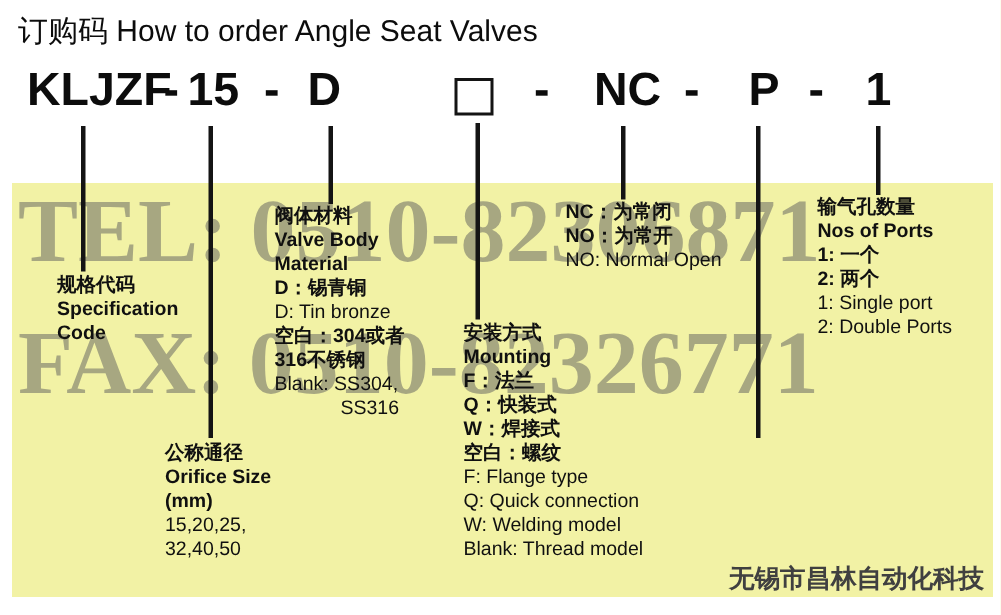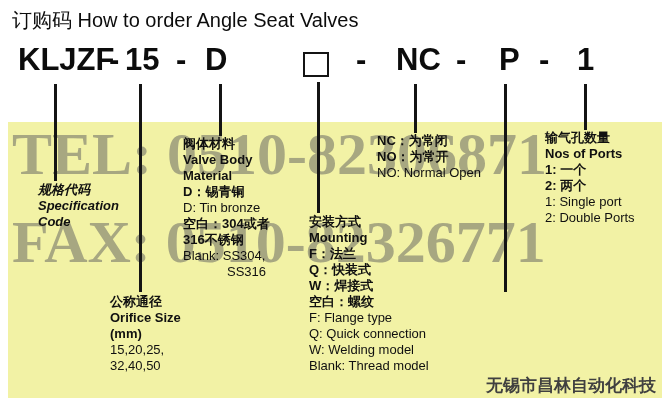--- a/index.html
+++ b/index.html
@@ -55,21 +55,21 @@
   </div>
 
   <div class="vline" style="left:54px;  top:84px; height:97px;"></div>
   <div class="vline" style="left:139px; top:84px; height:208px;"></div>
   <div class="vline" style="left:219px; top:84px; height:52px;"></div>
   <div class="vline" style="left:317px; top:82px; height:131px;"></div>
   <div class="vline" style="left:414px; top:84px; height:49px;"></div>
   <div class="vline" style="left:504px; top:84px; height:208px;"></div>
   <div class="vline" style="left:584px; top:84px; height:46px;"></div>
 
-  <div class="blk" style="left:38px; top:182px;font-style:italic;">
+  <div class="blk" style="left:38px; top:182px;">
     <div class="ln b">规格代码</div>
     <div class="ln b">Specification</div>
     <div class="ln b">Code</div>
   </div>
 
   <div class="blk" style="left:183px; top:136px;">
     <div class="ln b">阀体材料</div>
     <div class="ln b">Valve Body</div>
     <div class="ln b">Material</div>
     <div class="ln b">D：锡青铜</div>

